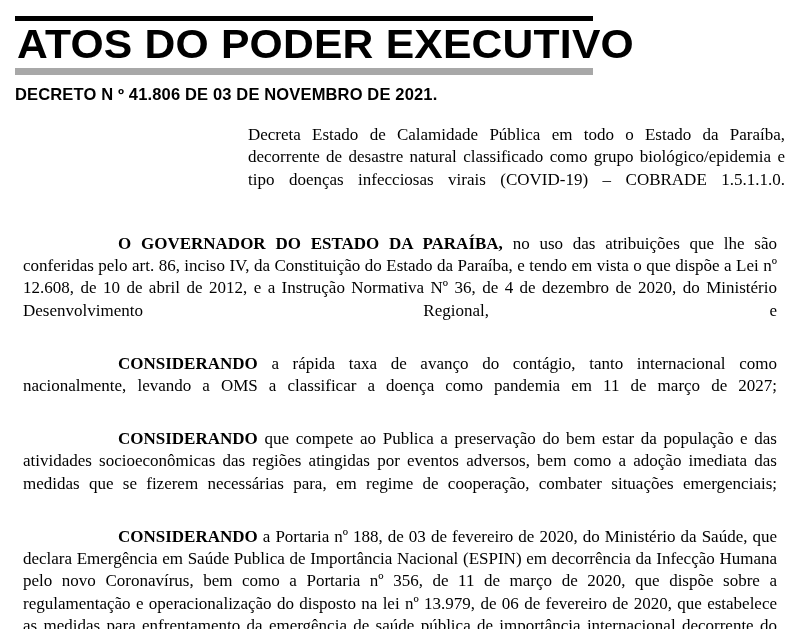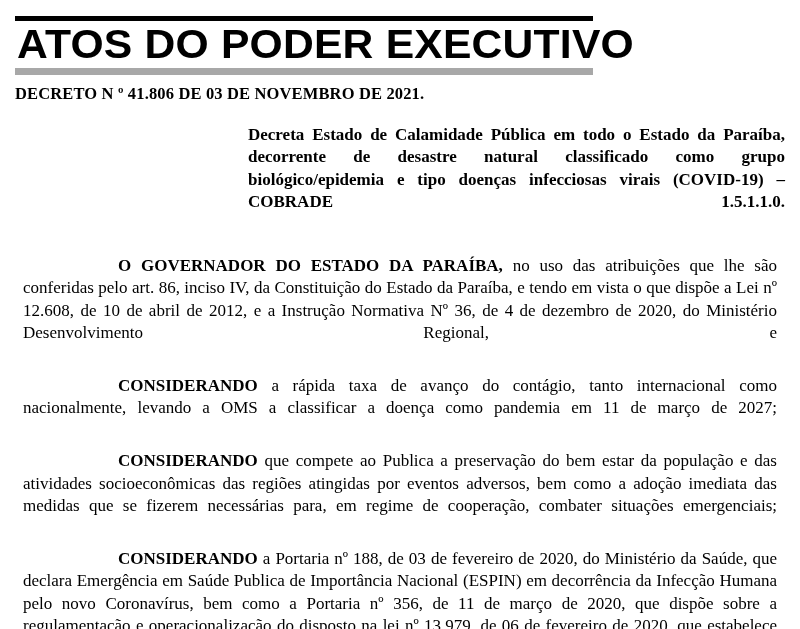--- a/index.html
+++ b/index.html
@@ -57,42 +57,42 @@
     background: #a8a8a8;
     width: 100%;
     margin-top: 2px;
   }
 
   
   .decree-line {
     position: absolute;
     left: 15px;
     top: 84px;
-    font-family: Liberation Serif, serif;
+    font-family: Liberation Sans, sans-serif;
     font-weight: 700;
     font-size: 16.5px;
     line-height: 20px;
     letter-spacing: 0.15px;
     white-space: nowrap;
     text-align: center;
   }
 
   
   .body-col {
     position: absolute;
     left: 15px;
     top: 124px;
     width: 770px;
   }
 
   
   .ementa {
     margin: 0 0 0 233px;
     width: 537px;
-    font-weight: 700;
+    font-weight: 400;
     font-size: 17px;
     line-height: 22.4px;
     text-align: justify;
     text-justify: inter-word;
     hyphens: manual;
   }
 
   .paragraphs {
     margin-top: 19px;
   }

